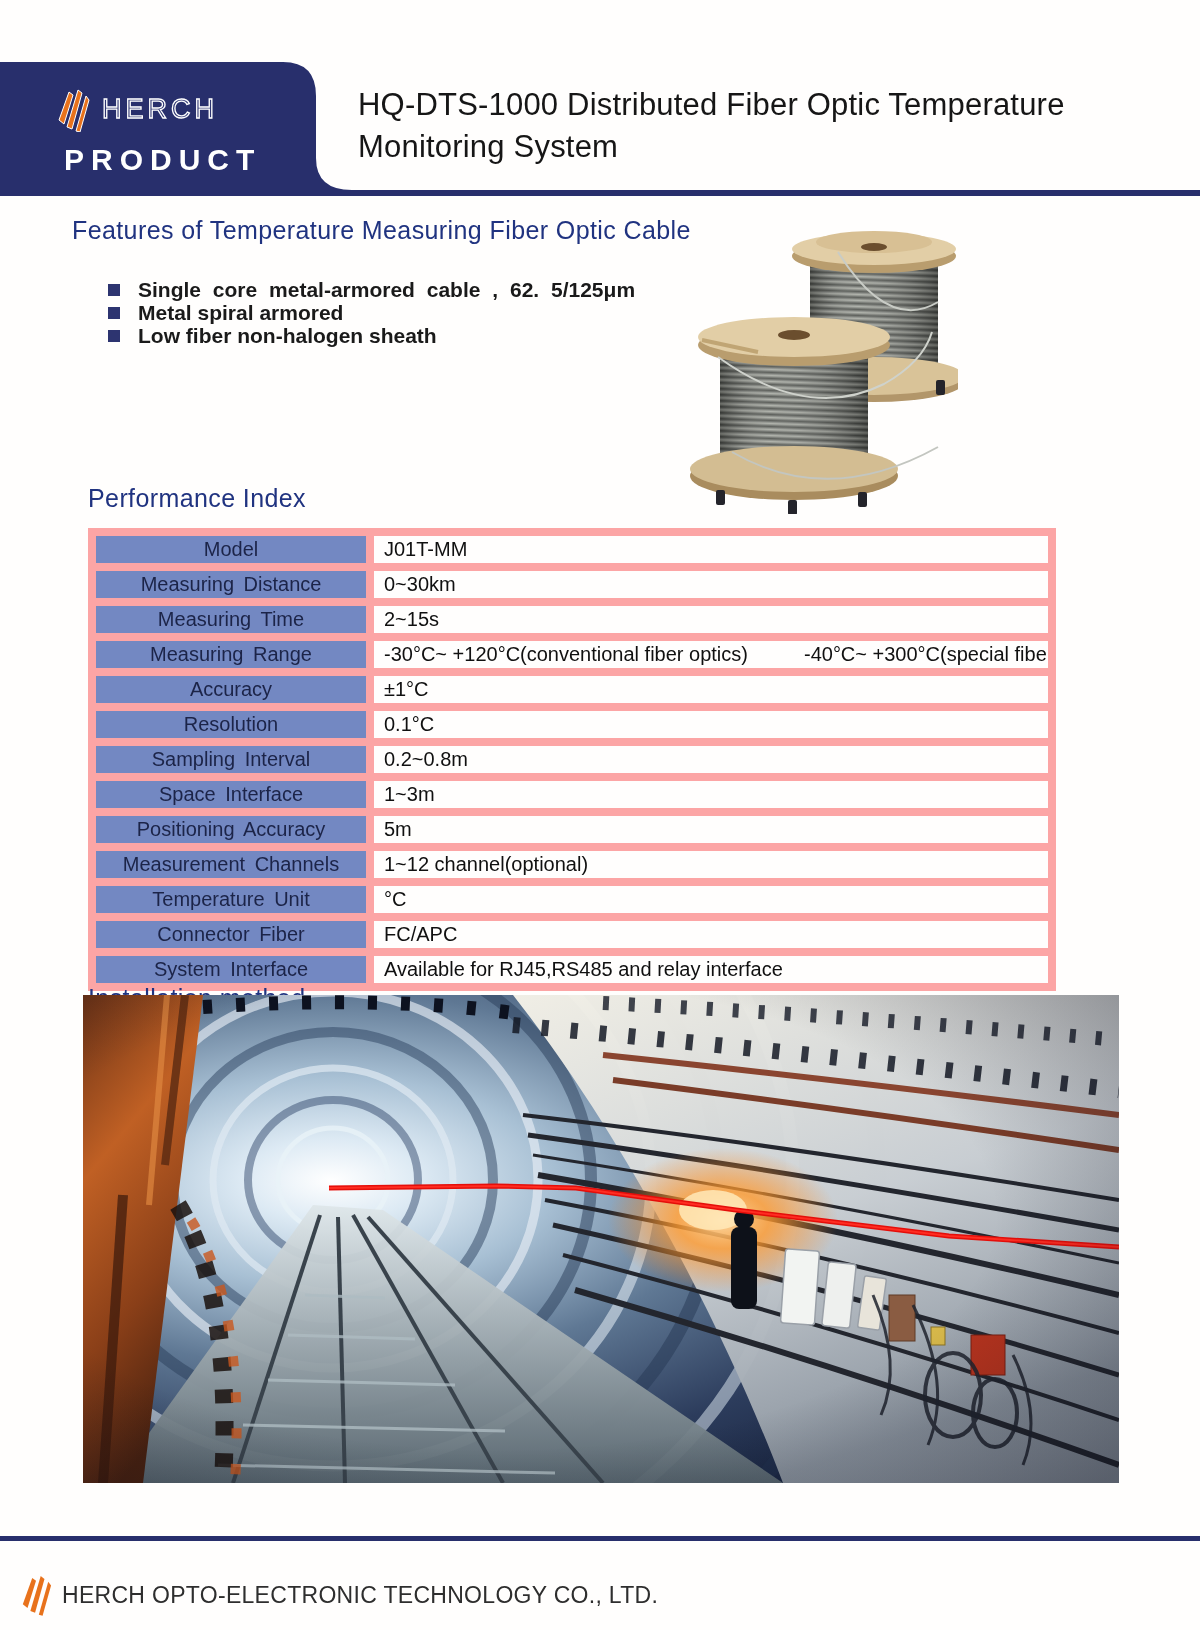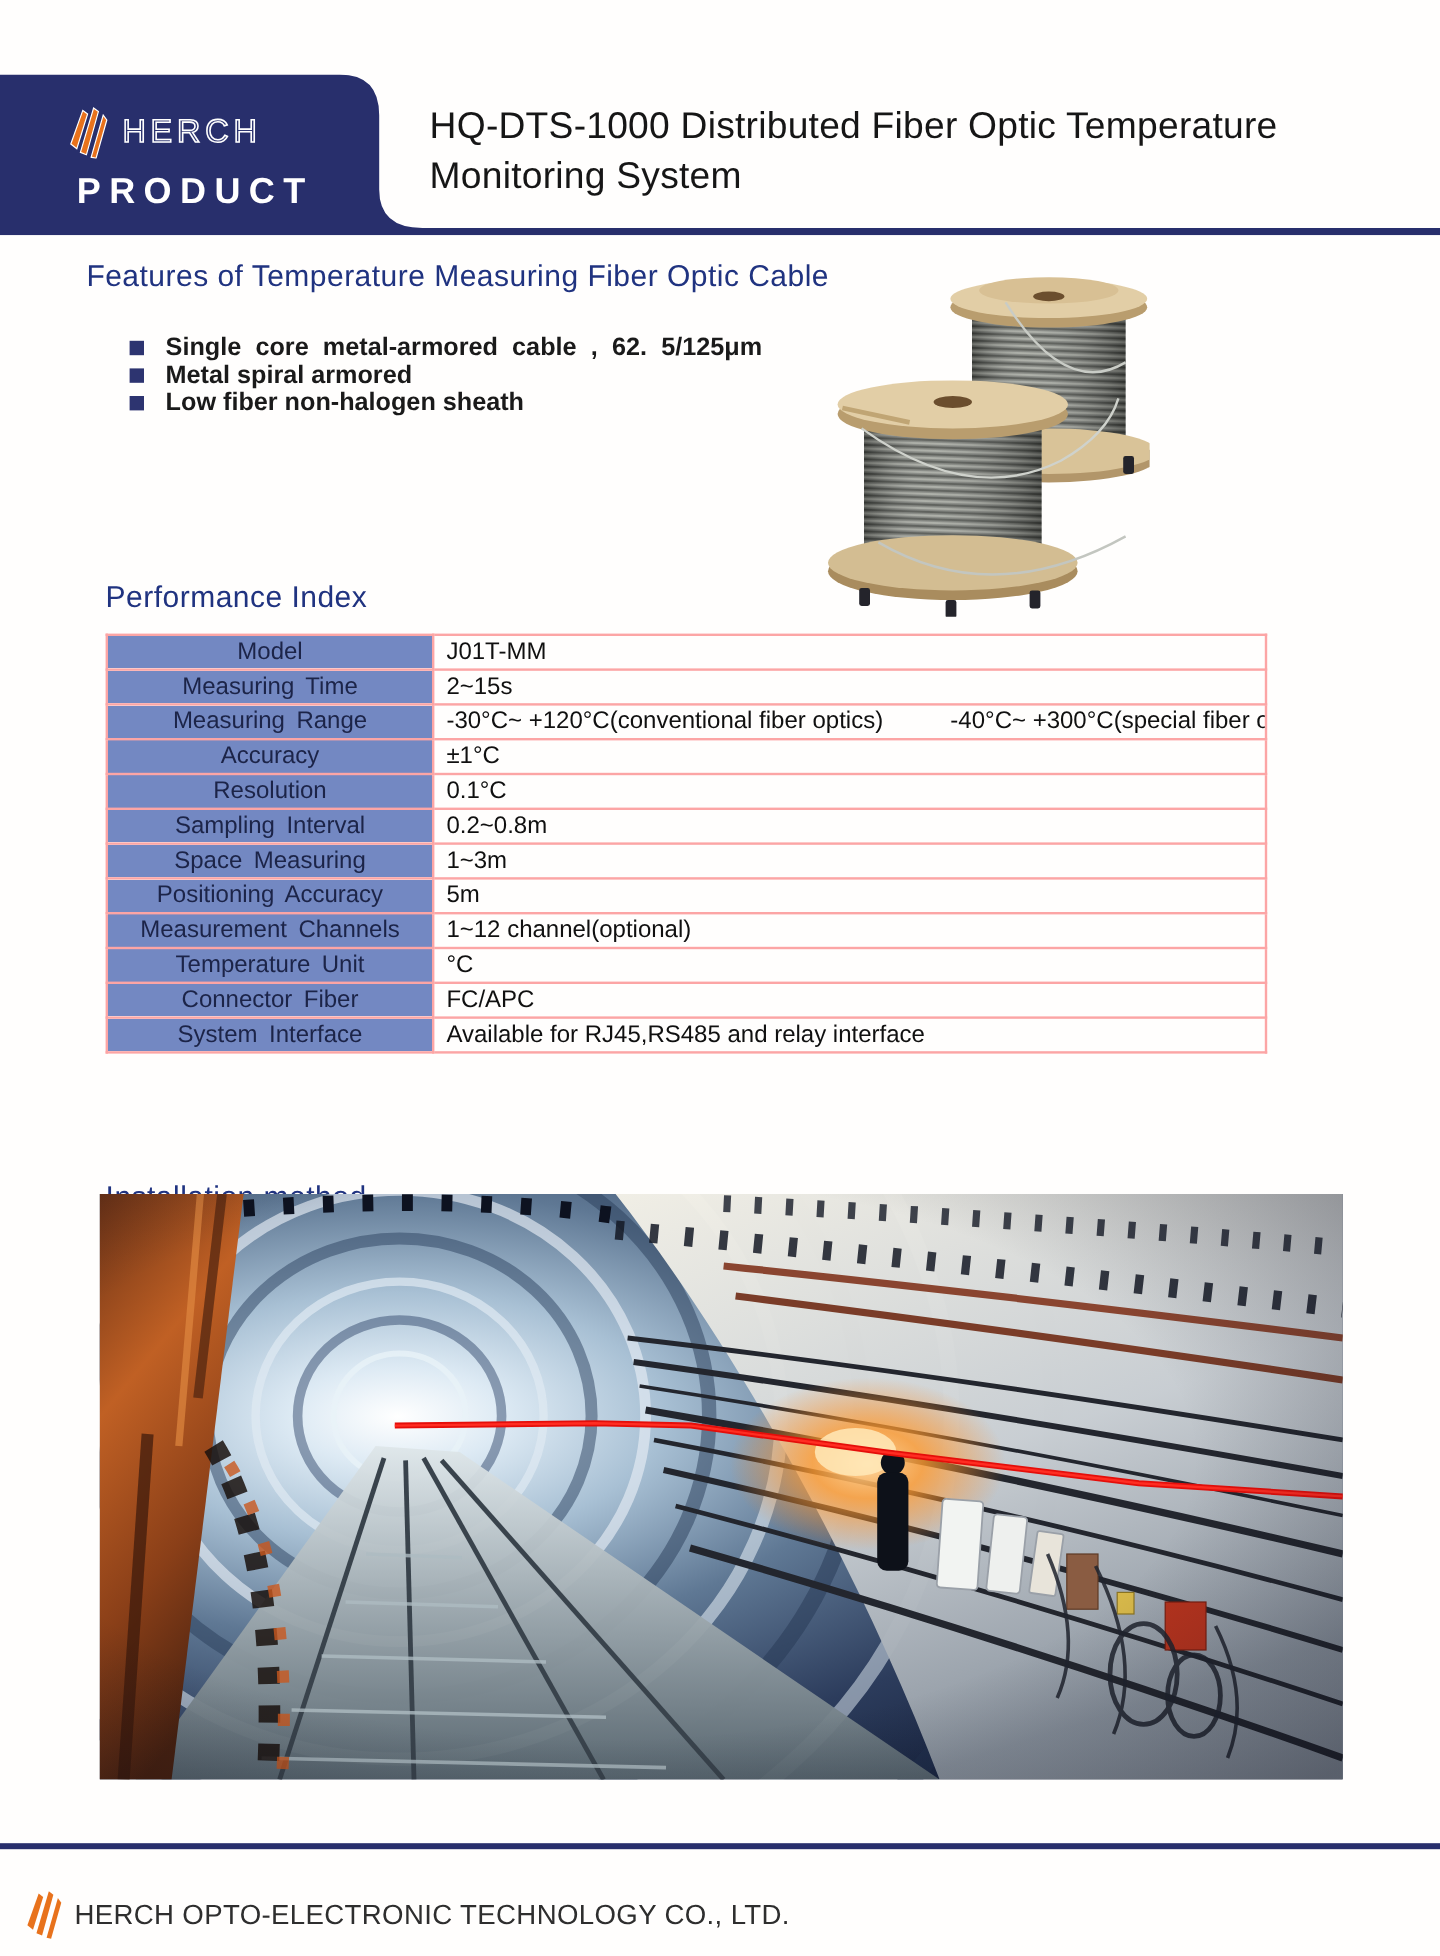--- a/index.html
+++ b/index.html
@@ -34,21 +34,21 @@
   
   .features-list { position:absolute; left:96px; top:266px; margin:12px; padding:0; list-style:none;font-weight:bold; }
   .features-list li { display:flex; align-items:center; font-size:21px; color:#1a1a1a; height:23px; }
   .features-list li:first-child { word-spacing:6px; }
   .bullet { width:12px; height:12px; background:#2d3470; margin-right:18px; flex:none; }
 
   .spools { position:absolute; left:688px; top:212px; width:270px; height:302px; }
 
   
   table.perf { position:absolute; left:88px; top:528px; width:968px; border-collapse:collapse; table-layout:fixed; }
-  .perf td { border:2px solid #fca5a5; height:25px; font-size:20px; padding:1px 10px; vertical-align:middle; white-space:nowrap; overflow:hidden; }
+  .perf td { border:8px solid #fca5a5; height:25px; font-size:20px; padding:1px 10px; vertical-align:middle; white-space:nowrap; overflow:hidden; }
   .perf td.lbl { background:#7388C2; color:#1c2448; text-align:center; width:250px; word-spacing:4px; }
   .perf td.val { color:#101010; }
   .gap2 { margin-left:56px; }
 
   .tunnel { position:absolute; left:83px; top:995px; width:1036px; height:488px; }
 
   
   .footer-line { position:absolute; left:0; top:1536px; width:1200px; height:5px; background:#282F6C; }
   .footer-logo { position:absolute; left:20px; top:1572px; width:32px; height:44px; color:#ffffff; }
   .footer-company { position:absolute; left:62px; top:1582px; font-size:23px; color:#2e2e2e; letter-spacing:0.3px; }
@@ -136,41 +136,45 @@
   </svg>
 
   <div class="section-heading h-perf">Performance Index</div>
   <table class="perf">
     <tbody>
       <tr>
           <td class="lbl">Model</td>
           <td class="val">J01T-MM</td>
         </tr>
       <tr>
+          <td class="lbl">Measuring Distance</td>
+          <td class="val">0~30km</td>
+        </tr>
+      <tr>
           <td class="lbl">Measuring Time</td>
           <td class="val">2~15s</td>
         </tr>
       <tr>
           <td class="lbl">Measuring Range</td>
           <td class="val"><span>-30°C~ +120°C(conventional fiber optics)</span><span class="gap2">-40°C~ +300°C(special fiber optics)</span></td>
         </tr>
       <tr>
           <td class="lbl">Accuracy</td>
           <td class="val">±1°C</td>
         </tr>
       <tr>
           <td class="lbl">Resolution</td>
           <td class="val">0.1°C</td>
         </tr>
       <tr>
           <td class="lbl">Sampling Interval</td>
           <td class="val">0.2~0.8m</td>
         </tr>
       <tr>
-          <td class="lbl">Space Measuring</td>
+          <td class="lbl">Space Interface</td>
           <td class="val">1~3m</td>
         </tr>
       <tr>
           <td class="lbl">Positioning Accuracy</td>
           <td class="val">5m</td>
         </tr>
       <tr>
           <td class="lbl">Measurement Channels</td>
           <td class="val">1~12 channel(optional)</td>
         </tr>

